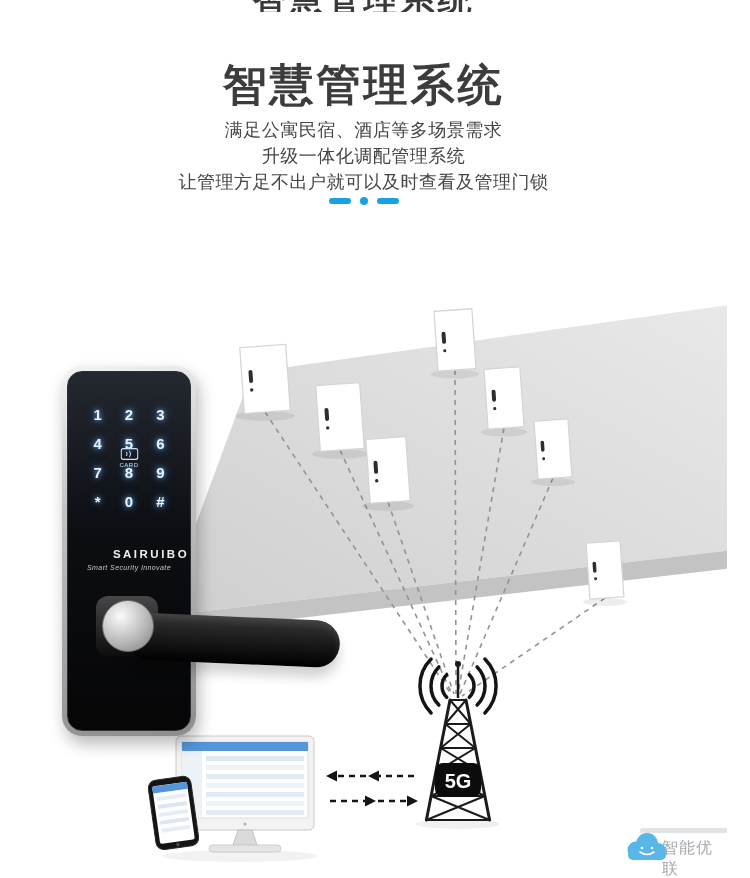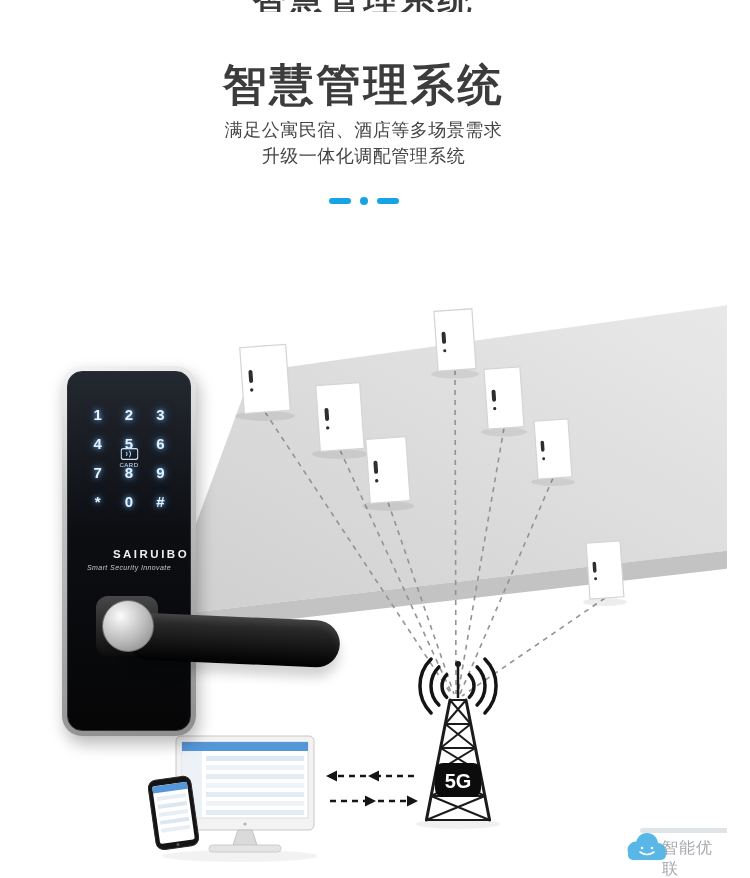--- a/index.html
+++ b/index.html
@@ -66,20 +66,21 @@
 <div class="page">
 
   <div class="crop-top">
     <span>智慧管理系统</span>
   </div>
 
   <div class="title">智慧管理系统</div>
   <div class="subtitles">
     <div>满足公寓民宿、酒店等多场景需求</div>
     <div>升级一体化调配管理系统</div>
+    <div>让管理方足不出户就可以及时查看及管理门锁</div>
   </div>
   <div class="divider">
     <span class="dash"></span>
     <span class="dot"></span>
     <span class="dash"></span>
   </div>
 
   <svg class="scene" viewBox="0 0 750 878" xmlns="http://www.w3.org/2000/svg">
     <defs>
       <linearGradient id="floorGrad" x1="0%" y1="100%" x2="100%" y2="0%">

